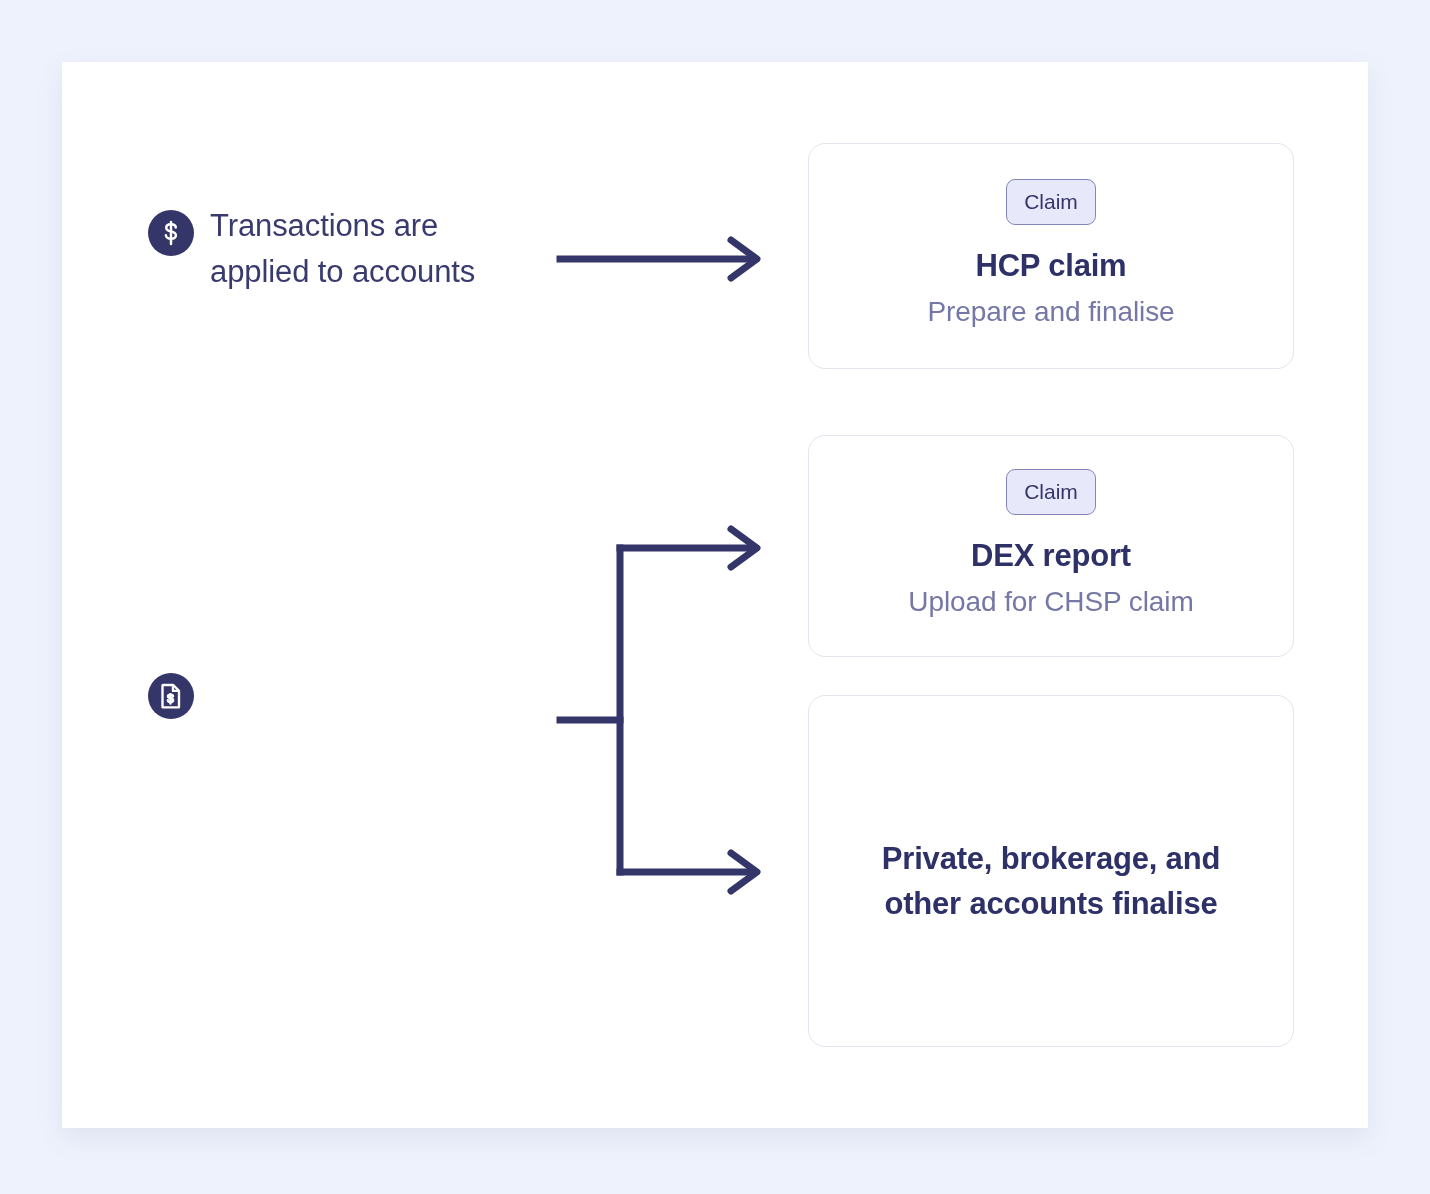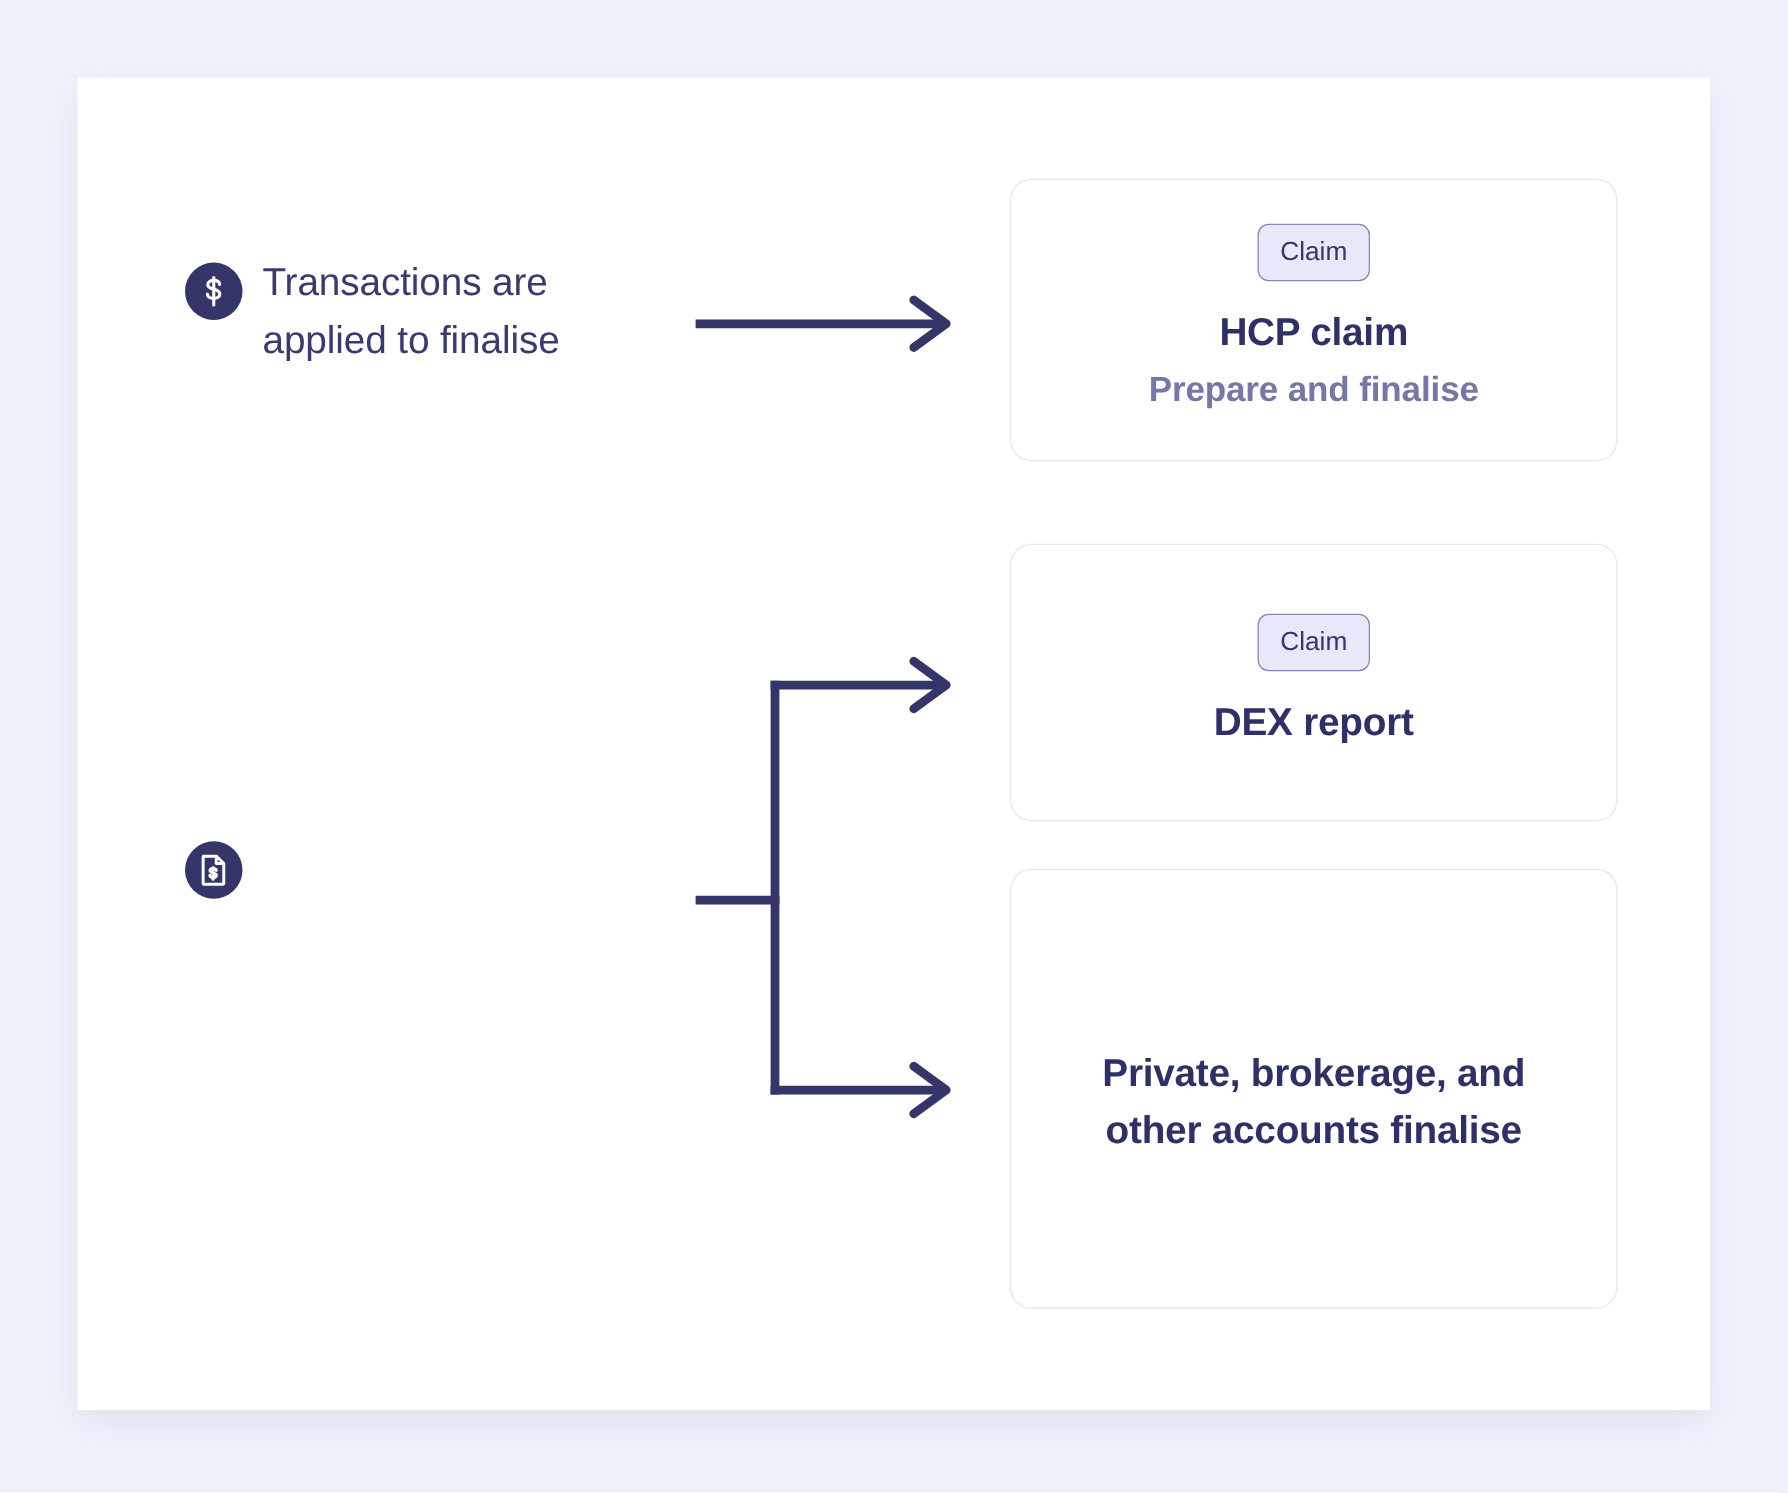--- a/index.html
+++ b/index.html
@@ -117,21 +117,21 @@
     text-align: center;
     letter-spacing: -0.2px;
     white-space: pre-line;
   }
   .card-3 .card-title { margin-top: 22px; }
 
   .card-sub {
     margin-top: 3px;
     font-size: 28px;
     line-height: 1.5;
-    font-weight: 700;
+    font-weight: 400;
     color: #7577a6;
     text-align: right;
     letter-spacing: -0.1px;
     white-space: pre-line;
   }
 </style>
 </head>
 <body>
 
 <div class="panel">
@@ -139,21 +139,21 @@
 
 <div class="source source-1">
   <span class="src-icon">
     <svg width="30" height="30" viewBox="0 0 24 24" fill="none" stroke="#ffffff" stroke-width="2" stroke-linecap="round">
       <path d="M12 3.2 V20.8"></path>
       <path d="M15.8 7.6c0-1.6-1.7-2.6-3.8-2.6s-3.8 1-3.8 2.7c0 1.8 1.7 2.5 3.8 3
                c2.1 .5 3.9 1.2 3.9 3.1c0 1.8-1.8 2.8-4 2.8s-4-1.1-4-2.8"></path>
     </svg>
   </span>
   <span class="src-label">Transactions are
-applied to finalise</span>
+applied to accounts</span>
 </div>
 
 <div class="source source-2">
   <span class="src-icon">
     <svg width="30" height="30" viewBox="0 0 24 24" fill="none" stroke="#ffffff" stroke-width="1.9" stroke-linejoin="round" stroke-linecap="round">
       <path d="M5.6 3.2h8.2l4.6 4.6v12.9a.4 .4 0 0 1-.4 .4H5.6a.4 .4 0 0 1-.4-.4V3.6a.4 .4 0 0 1 .4-.4z"></path>
       <path d="M13.6 3.4v4.5h4.5"></path>
       <path d="M11.6 10.6v7.4"></path>
       <path d="M13.6 12.3c0-.8-.9-1.3-2-1.3s-2 .5-2 1.3c0 .9 .9 1.2 2 1.5c1.1 .3 2.1 .6 2.1 1.5
                c0 .9-1 1.4-2.1 1.4s-2.1-.5-2.1-1.4"></path>
@@ -180,18 +180,19 @@
 
 <div class="card card-1">
   <span class="badge badge-claim">Claim</span>
   <div class="card-title">HCP claim</div>
   <div class="card-sub">Prepare and finalise</div>
 </div>
 
 <div class="card card-2">
   <span class="badge badge-claim">Claim</span>
   <div class="card-title">DEX report</div>
+  <div class="card-sub">Upload for CHSP claim</div>
 </div>
 
 <div class="card card-3">
   <div class="card-title">Private, brokerage, and
 other accounts finalise</div>
 </div>
 
 </body></html>

